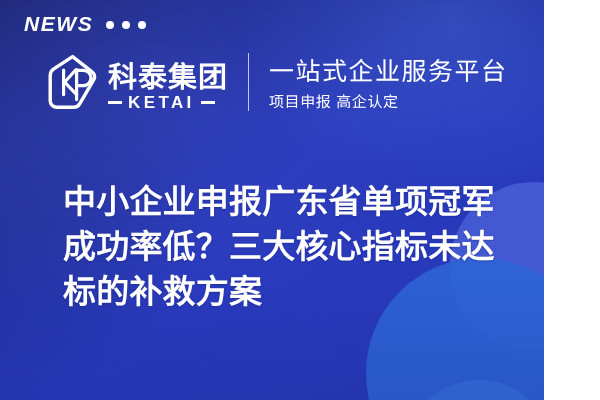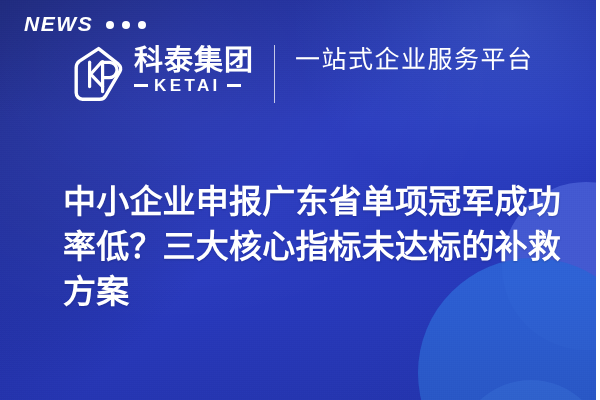--- a/index.html
+++ b/index.html
@@ -4,21 +4,21 @@
 <title>News Banner</title>
 <style>
   html, body {
     margin: 0;
     padding: 0;
     background: #ffffff;
   }
 
   #banner {
     position: relative;
-    width: 596px;
+    width: 544px;
     height: 400px;
     overflow: hidden;
     font-family: "Liberation Sans", "DejaVu Sans", sans-serif;
     background: #2434B4;
     -webkit-font-smoothing: antialiased;
   }
 
   
   .bg-base {
     position: absolute;
@@ -130,24 +130,24 @@
     display: block;
     width: 8px;
     height: 8px;
     border-radius: 50%;
     background: #ffffff;
   }
 
   
   .brand-row {
     position: absolute;
-    left: 72px;
+    left: 46px;
     top: 45px;
     display: flex;
-    align-items: flex-start;
+    align-items: flex-end;
     height: 66px;
   }
 
   .logo-mark {
     width: 54px;
     height: 58px;
     flex: 0 0 auto;
     margin-right: 8px;
   }
 
@@ -283,20 +283,21 @@
           <i class="rule"></i>
           <span class="logo-en">KETAI</span>
           <i class="rule"></i>
         </span>
       </span>
 
       <span class="brand-divider"></span>
 
       <span class="tagline">
         <span class="tagline-main">一站式企业服务平台</span>
+        <span class="tagline-sub">项目申报 高企认定</span>
       </span>
 
     </div>
 
     <h1 class="headline">中小企业申报广东省单项冠军成功率低？三大核心指标未达标的补救方案</h1>
 
   </div>
 </div>
 
 </body></html>

